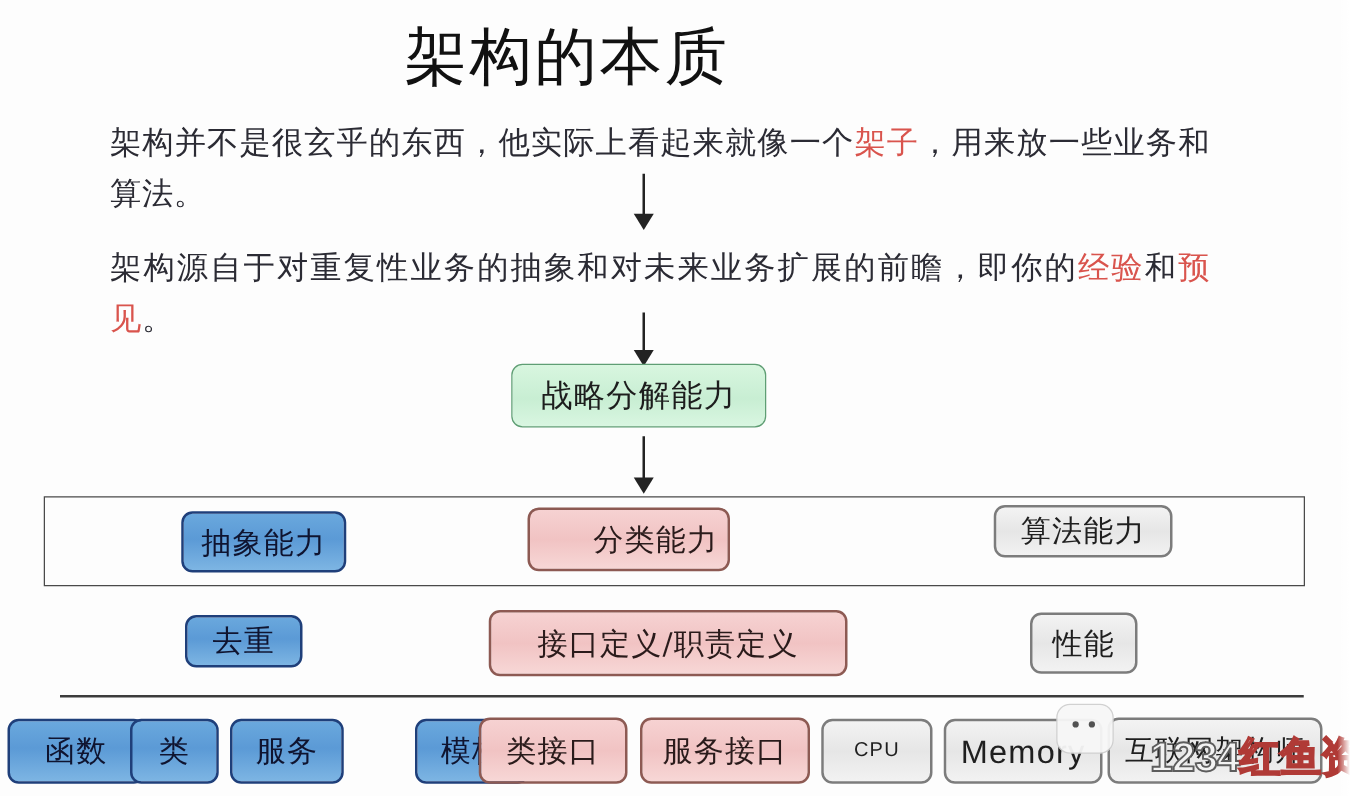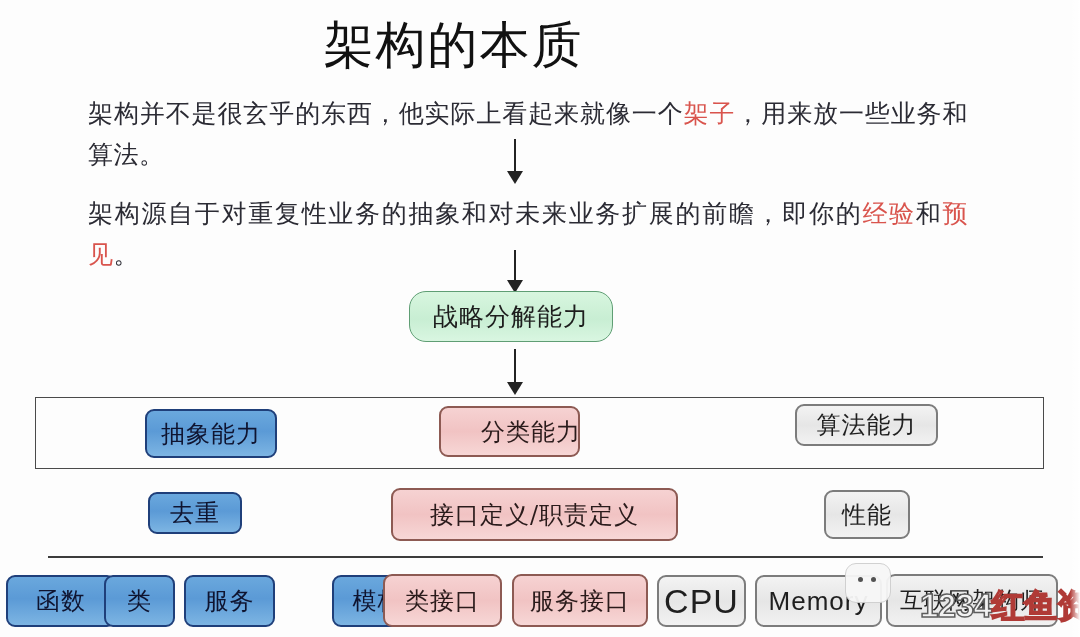--- a/index.html
+++ b/index.html
@@ -74,21 +74,21 @@
   
   .green-box {
     position: absolute;
     left: 409px;
     top: 291px;
     width: 204px;
     height: 51px;
     box-sizing: border-box;
     background: linear-gradient(180deg, #d8f6df 0%, #c8eed3 55%, #d9f6e1 100%);
     border: 1.6px solid #5f9e74;
-    border-radius: 17px;
+    border-radius: 9px;
     display: flex;
     align-items: center;
     justify-content: center;
     font-size: 25px;
     color: #1d1d1d;
     letter-spacing: 1px;
   }
 
   
   .band {
@@ -126,21 +126,21 @@
     color: #2a1b1b;
   }
   .chip.gray {
     background: linear-gradient(180deg, #f3f3f3 0%, #e6e6e6 50%, #f2f2f2 100%);
     border: 2px solid #7c7c7c;
     color: #1f1f1f;
   }
 
   
   .c-abstract   { left: 127px; top: 409px; width: 132px; height: 49px; margin-left: 18px; }
-  .c-classify   { left: 439px; top: 406px; width: 141px; height: 51px; padding-left: 43px; }
+  .c-classify   { left: 422px; top: 406px; width: 162px; height: 51px; padding-left: 43px; }
   .c-algorithm  { left: 795px; top: 404px; width: 143px; height: 42px; }
 
   
   .c-dedup      { left: 148px; top: 492px; width: 94px;  height: 42px; }
   .c-interface  { left: 391px; top: 488px; width: 287px; height: 53px; }
   .c-perf       { left: 824px; top: 490px; width: 86px;  height: 49px; }
 
   
   .divider {
     position: absolute;
@@ -152,21 +152,21 @@
   }
 
   
   .c-func    { left: 6px;   top: 575px; width: 110px;  height: 52px; }
   .c-class   { left: 104px; top: 575px; width: 71px;  height: 52px; }
   .c-service { left: 184px; top: 575px; width: 91px;  height: 52px; }
   .c-tmpl    { left: 284px; top: 575px; width: 91px;  height: 52px; margin-left: 48px; }
   .c-clsapi  { left: 383px; top: 574px; width: 119px; height: 53px; }
   .c-svcapi  { left: 512px; top: 574px; width: 136px; height: 53px; }
   .c-cpu     { left: 657px; top: 575px; width: 89px;  height: 52px;
-               font-family: "Liberation Sans", sans-serif; font-size: 34px; }
+               font-family: "Liberation Sans", sans-serif; font-size: 16px; }
   .c-memory  { left: 755px; top: 575px; width: 127px; height: 52px;
                font-family: "Liberation Sans", sans-serif; font-size: 26px; }
   .c-arch    { left: 886px; top: 574px; width: 172px; height: 53px;
                font-size: 23px; }
 
   
   .wechat-badge {
     position: absolute;
     left: 845px;
     top: 563px;

